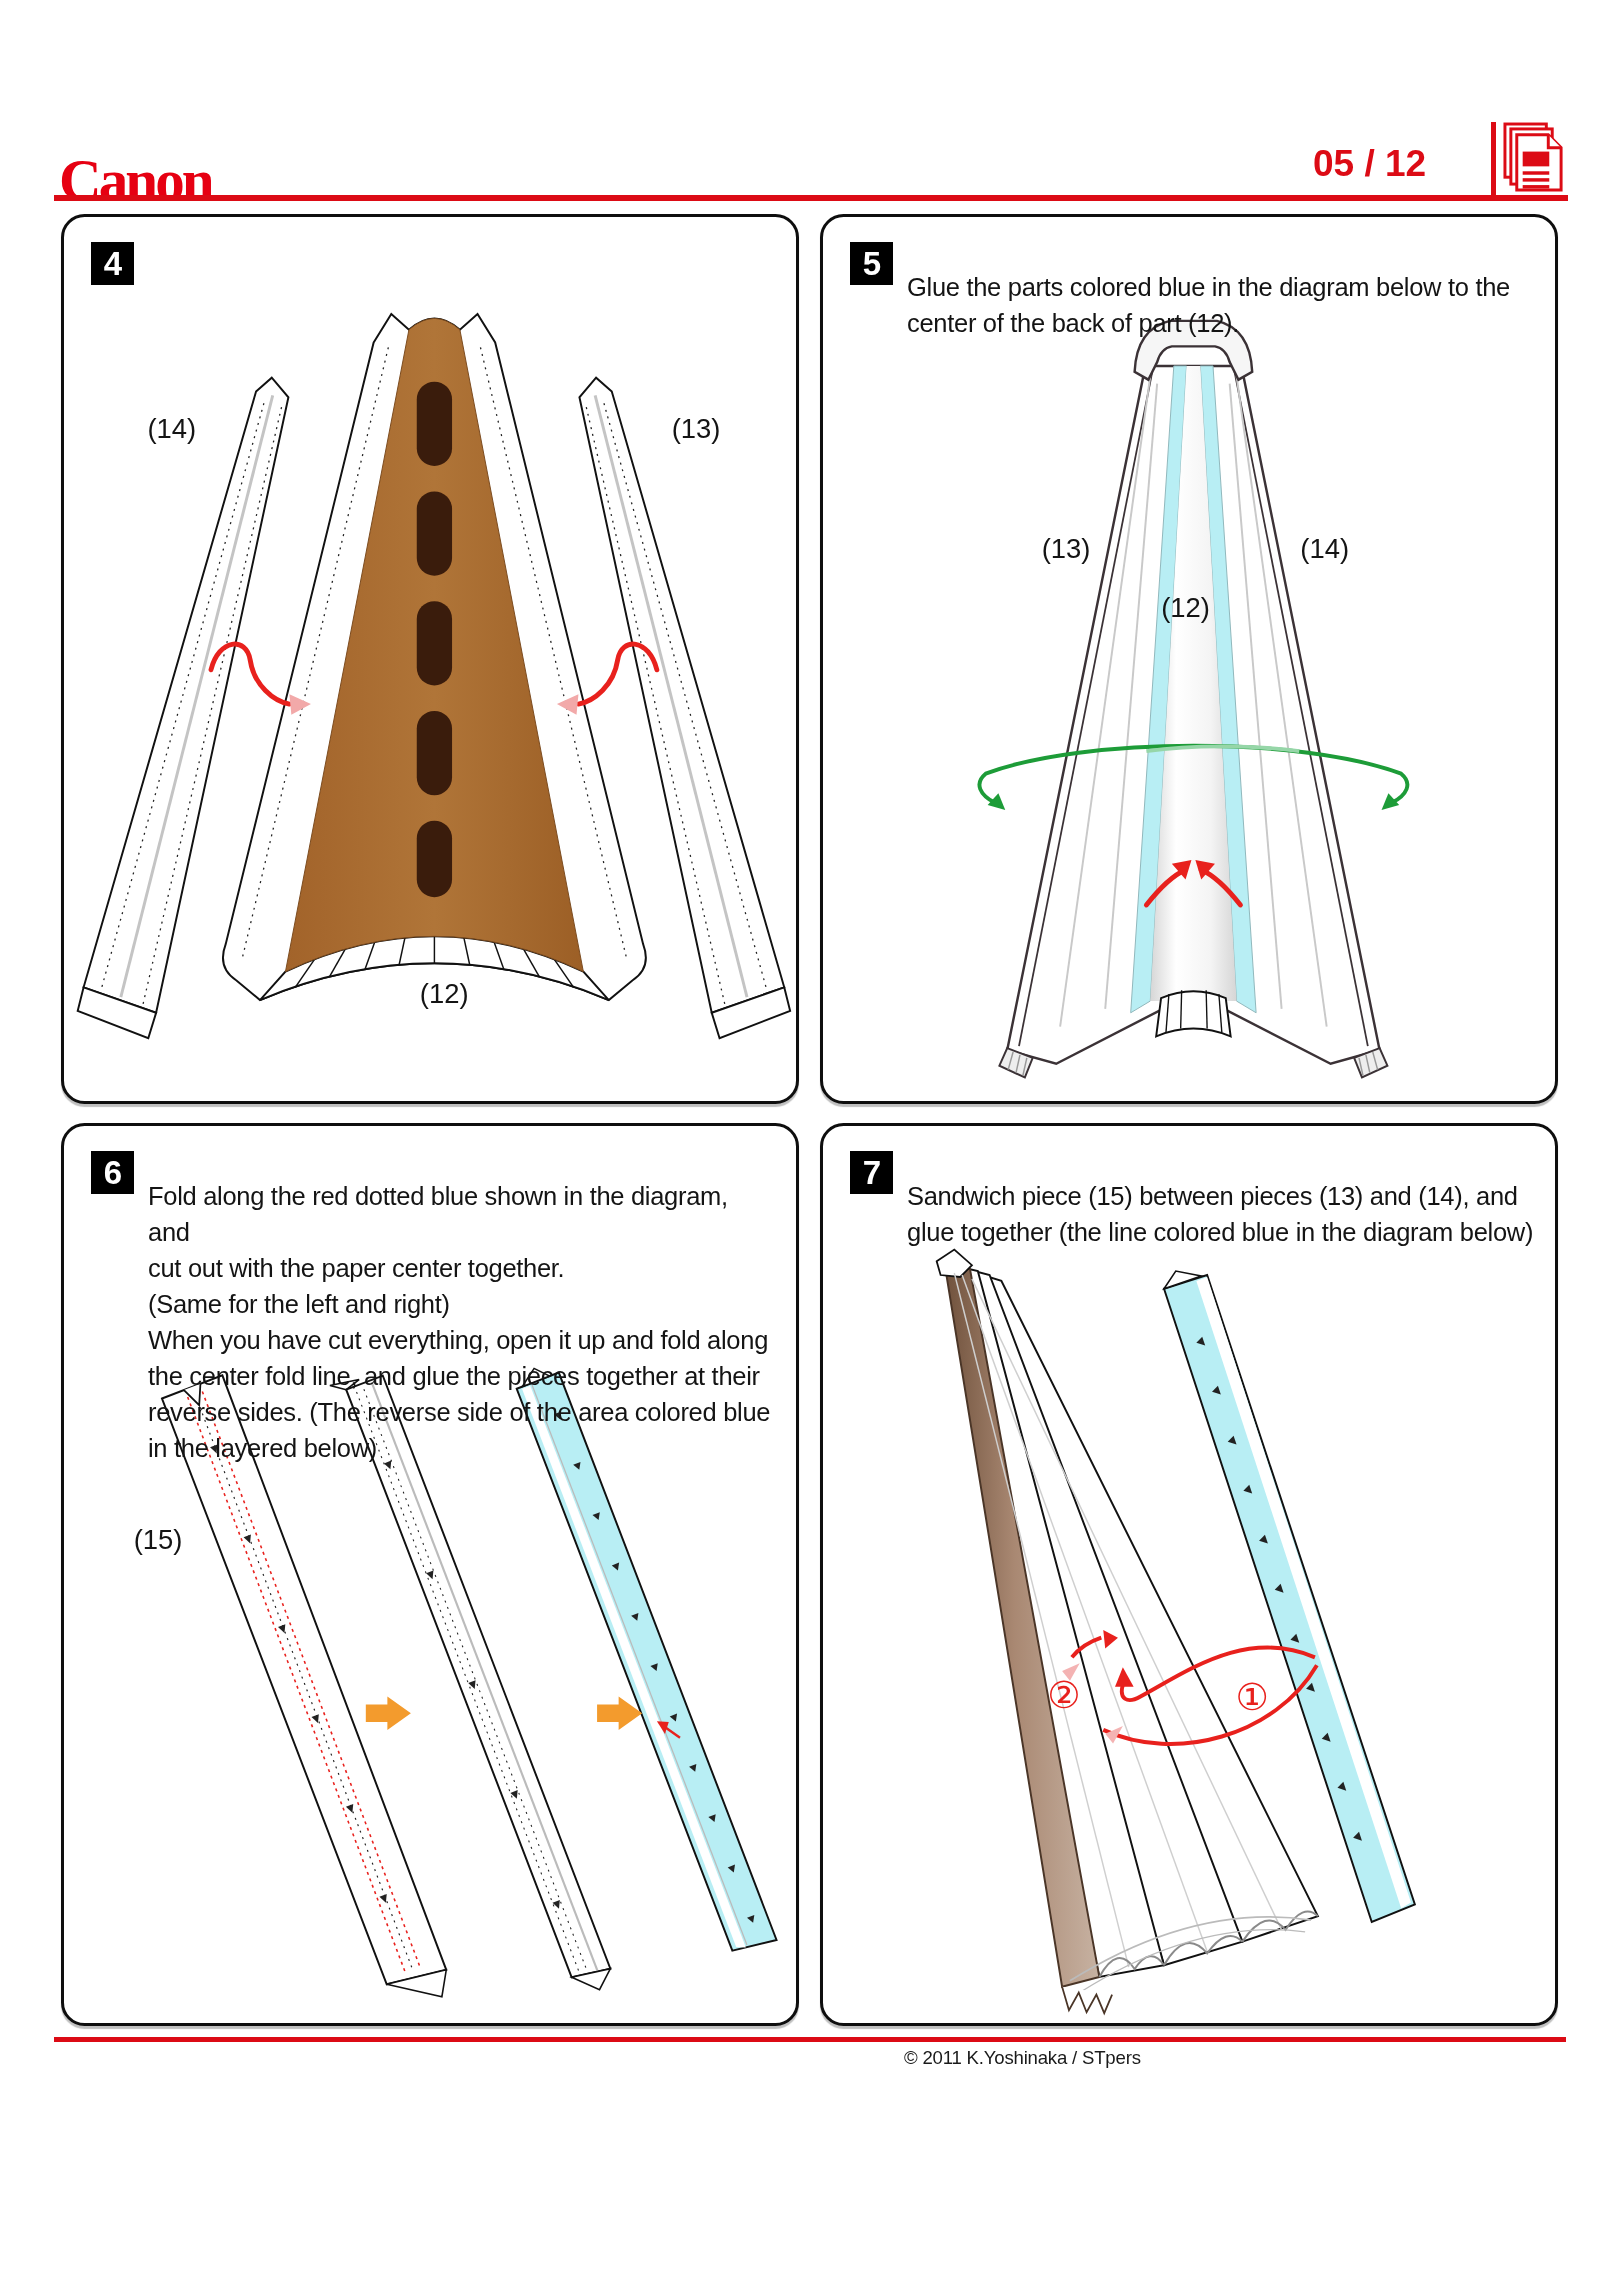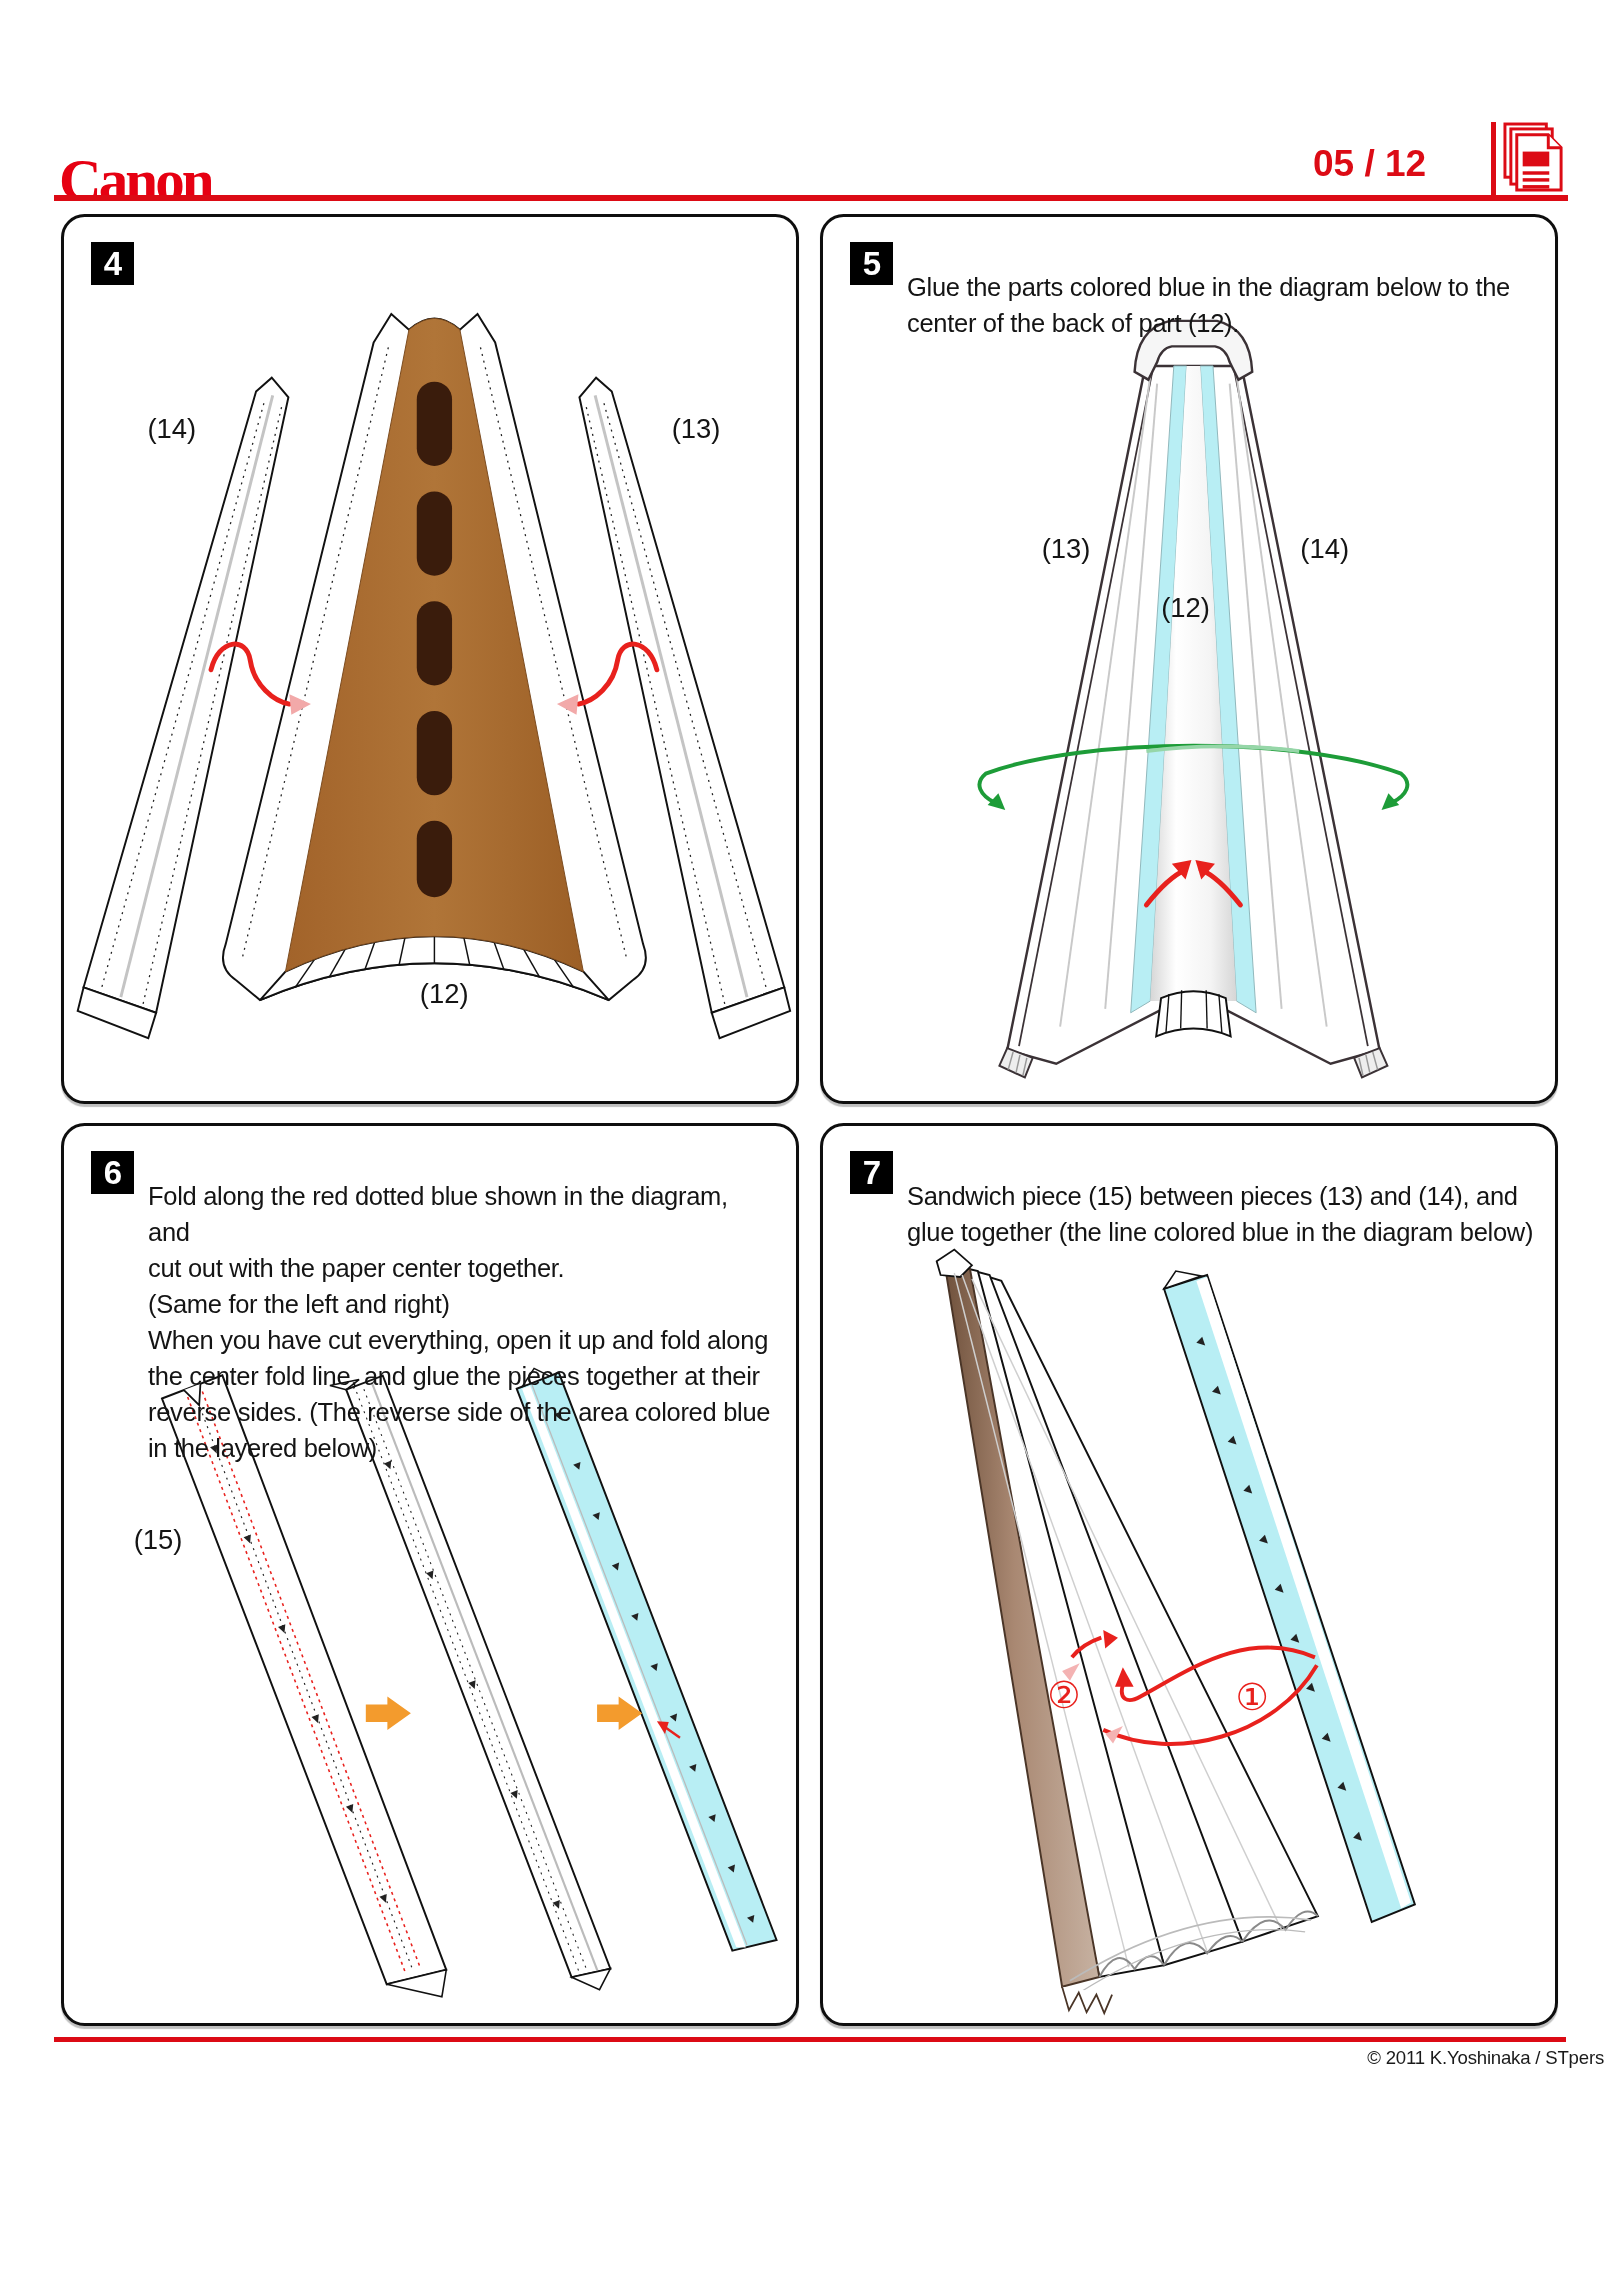--- a/index.html
+++ b/index.html
@@ -4,21 +4,21 @@
 <style>
   html,body{margin:0;padding:0;background:#ffffff;}
   body{width:1621px;height:2293px;position:relative;font-family:"Liberation Sans",sans-serif;overflow:hidden;}
   .abs{position:absolute;}
   
   .brand{left:59px;top:108px;font-size:59px;font-weight:bold;color:#e60012;letter-spacing:-2.9px;font-family:"Liberation Serif",serif;font-style:normal;margin-top:38px;}
   .pageind{left:1313px;top:143px;width:167px;text-align:left;font-size:37px;font-weight:bold;color:#dc0b15;letter-spacing:0px;}
   .hvline{left:1491px;top:122px;width:4.9px;height:76px;background:#dc0b15;}
   .hrule{left:54px;top:195px;width:1514px;height:5.9px;background:#dc0b15;}
   .frule{left:54px;top:2037px;width:1512px;height:4.9px;background:#dc0b15;}
-  .copyright{left:1016px;top:2047px;width:588px;text-align:right;font-size:18.6px;color:#1a1a1a;letter-spacing:-0.2px;}
+  .copyright{left:904px;top:2047px;width:588px;font-size:18.6px;color:#1a1a1a;letter-spacing:-0.2px;}
   
   .panel{position:absolute;width:732px;background:#fff;border:3.9px solid #0e0e0e;border-radius:23.5px;box-shadow:0 2.9px 1px rgba(0,0,0,.25);}
   .p-top{height:884px;top:214px;}
   .p-bot{height:897px;top:1123px;}
   .p-l{left:61px;} .p-r{left:820px;}
   .badge{position:absolute;left:27.4px;top:24.5px;width:43px;height:43px;background:#000;color:#fff;font-size:33px;font-weight:bold;text-align:center;line-height:44px;}
   .instr{position:absolute;left:84px;top:28px;width:627px;font-size:25.5px;line-height:36px;color:#141414;letter-spacing:-0.3px;margin-top:24px;}
   .dg{position:absolute;left:0;top:0;width:100%;height:100%;}
   svg text{font-family:"Liberation Sans",sans-serif;}
 </style>

